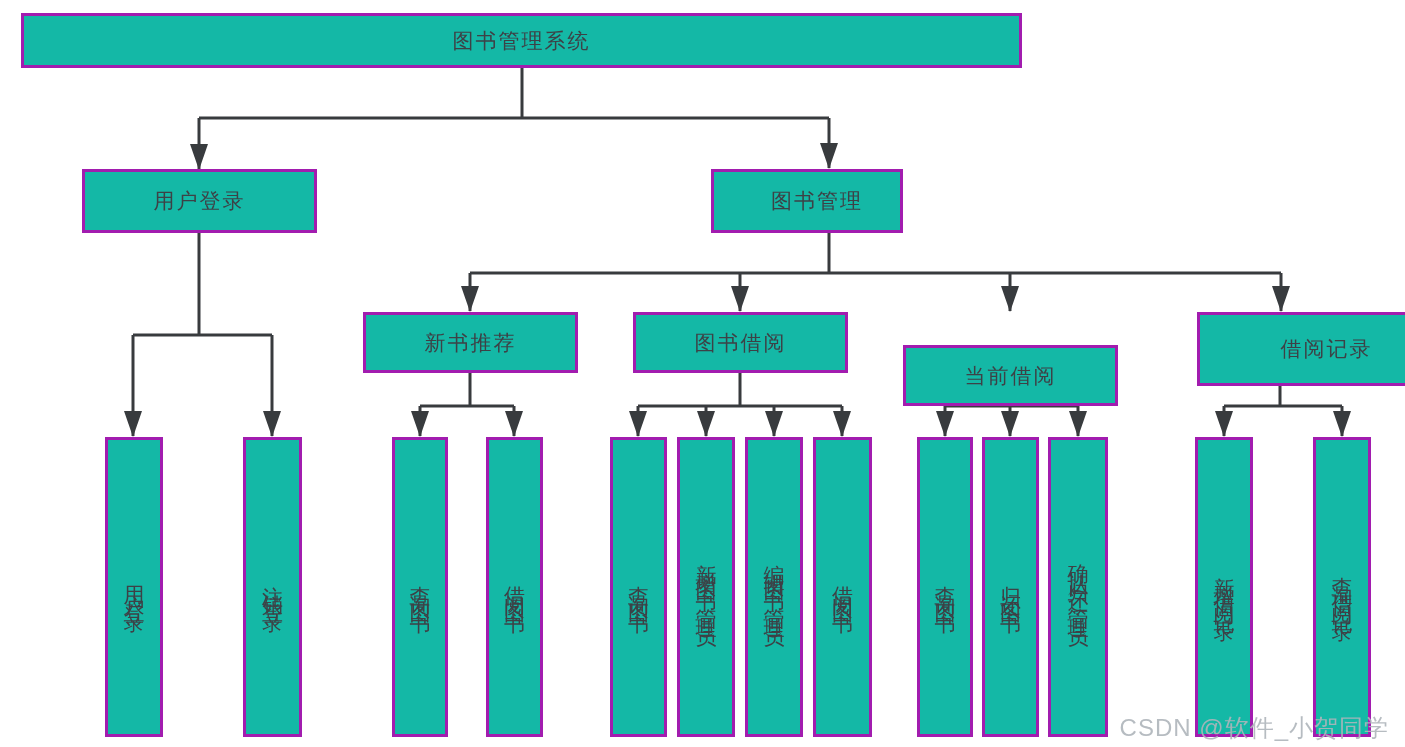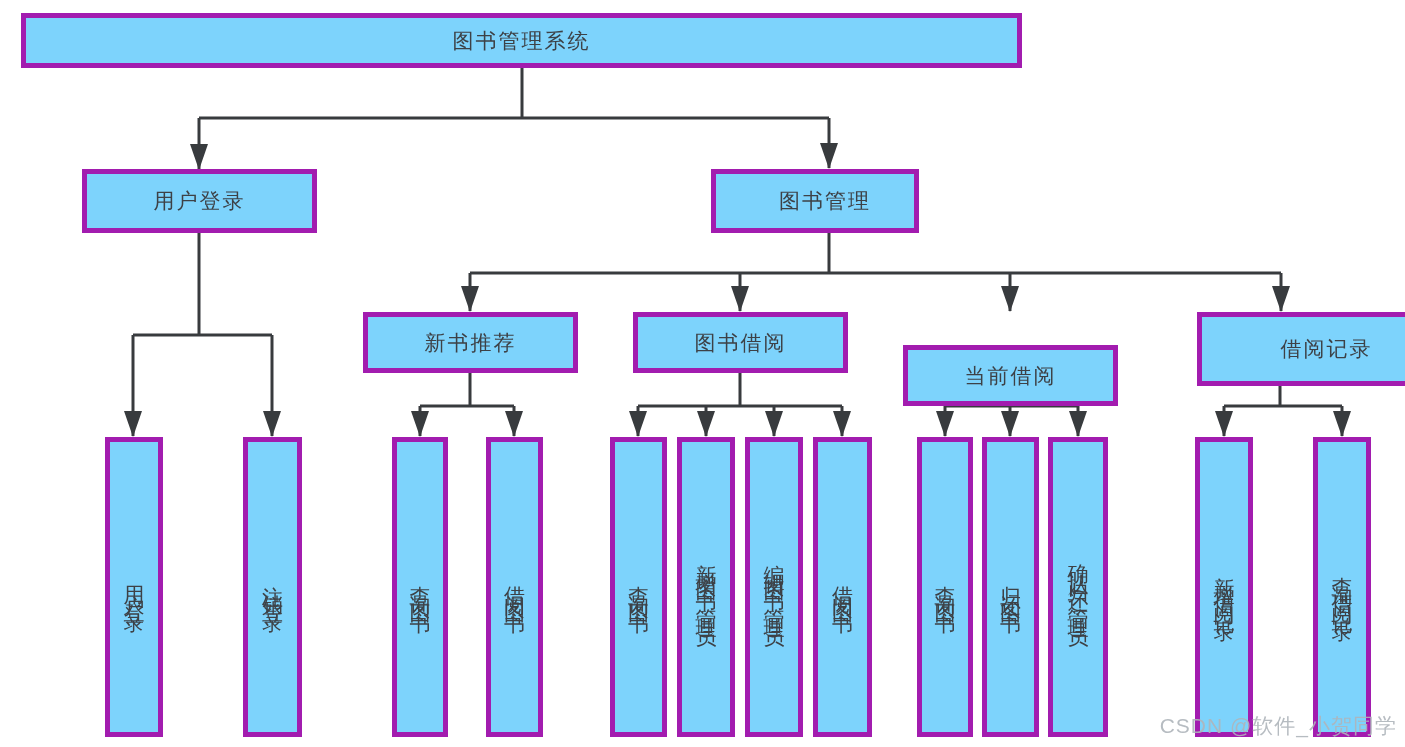--- a/index.html
+++ b/index.html
@@ -2,32 +2,32 @@
 <html><head>
 <meta charset="utf-8">
 <style>
   html,body { margin:0; padding:0; background:#ffffff; }
   .stage {
     position:relative; width:1405px; height:747px; background:#ffffff;
     font-family:"Liberation Sans", sans-serif; color:#3d4146; overflow:hidden;
   }
   .connectors { position:absolute; left:0; top:0; z-index:1; }
   .box {
-    position:absolute; box-sizing:border-box; background:#7dd3fc;
-    border:5px solid #a21caf; display:flex; z-index:2;
+    position:absolute; box-sizing:border-box; background:#14b8a6;
+    border:3px solid #a21caf; display:flex; z-index:2;
   }
   .box span { margin:auto; white-space:nowrap; }
   .hbox { font-size:21px; letter-spacing:2px; }
   .vbox span {
     writing-mode:vertical-lr; text-orientation:mixed;
     font-size:21px; letter-spacing:9px; line-height:1.15;
   }
   .watermark {
-    position:absolute; right:8px; top:712px; z-index:3;
-    font-size:21px; color:#afb5bb; letter-spacing:1px;
+    position:absolute; right:16px; top:712px; z-index:3;
+    font-size:24px; color:#afb5bb; letter-spacing:1px;
     pointer-events:none; opacity:0.9; white-space:nowrap;
   }
 </style>
 </head>
 <body>
 
 <div class="stage">
 
   <svg class="connectors" width="1405" height="747" viewBox="0 0 1405 747">
     <defs>
@@ -66,21 +66,21 @@
     </g>
   </svg>
 
   <div class="box hbox" style="left:21px; top:13px; width:1001px; height:55px;">
     <span>图书管理系统</span>
   </div>
 
   <div class="box hbox" style="left:82px; top:169px; width:235px; height:64px;">
     <span>用户登录</span>
   </div>
-  <div class="box hbox" style="left:711px; top:169px; width:208px; height:64px;padding-left:20px;">
+  <div class="box hbox" style="left:711px; top:169px; width:192px; height:64px;padding-left:20px;">
     <span>图书管理</span>
   </div>
 
   <div class="box hbox" style="left:633px; top:312px; width:215px; height:61px;">
     <span>图书借阅</span>
   </div>
   <div class="box hbox" style="left:363px; top:312px; width:215px; height:61px;">
     <span>新书推荐</span>
   </div>
   <div class="box hbox" style="left:903px; top:312px; width:215px; height:61px;margin-top:33px;">

